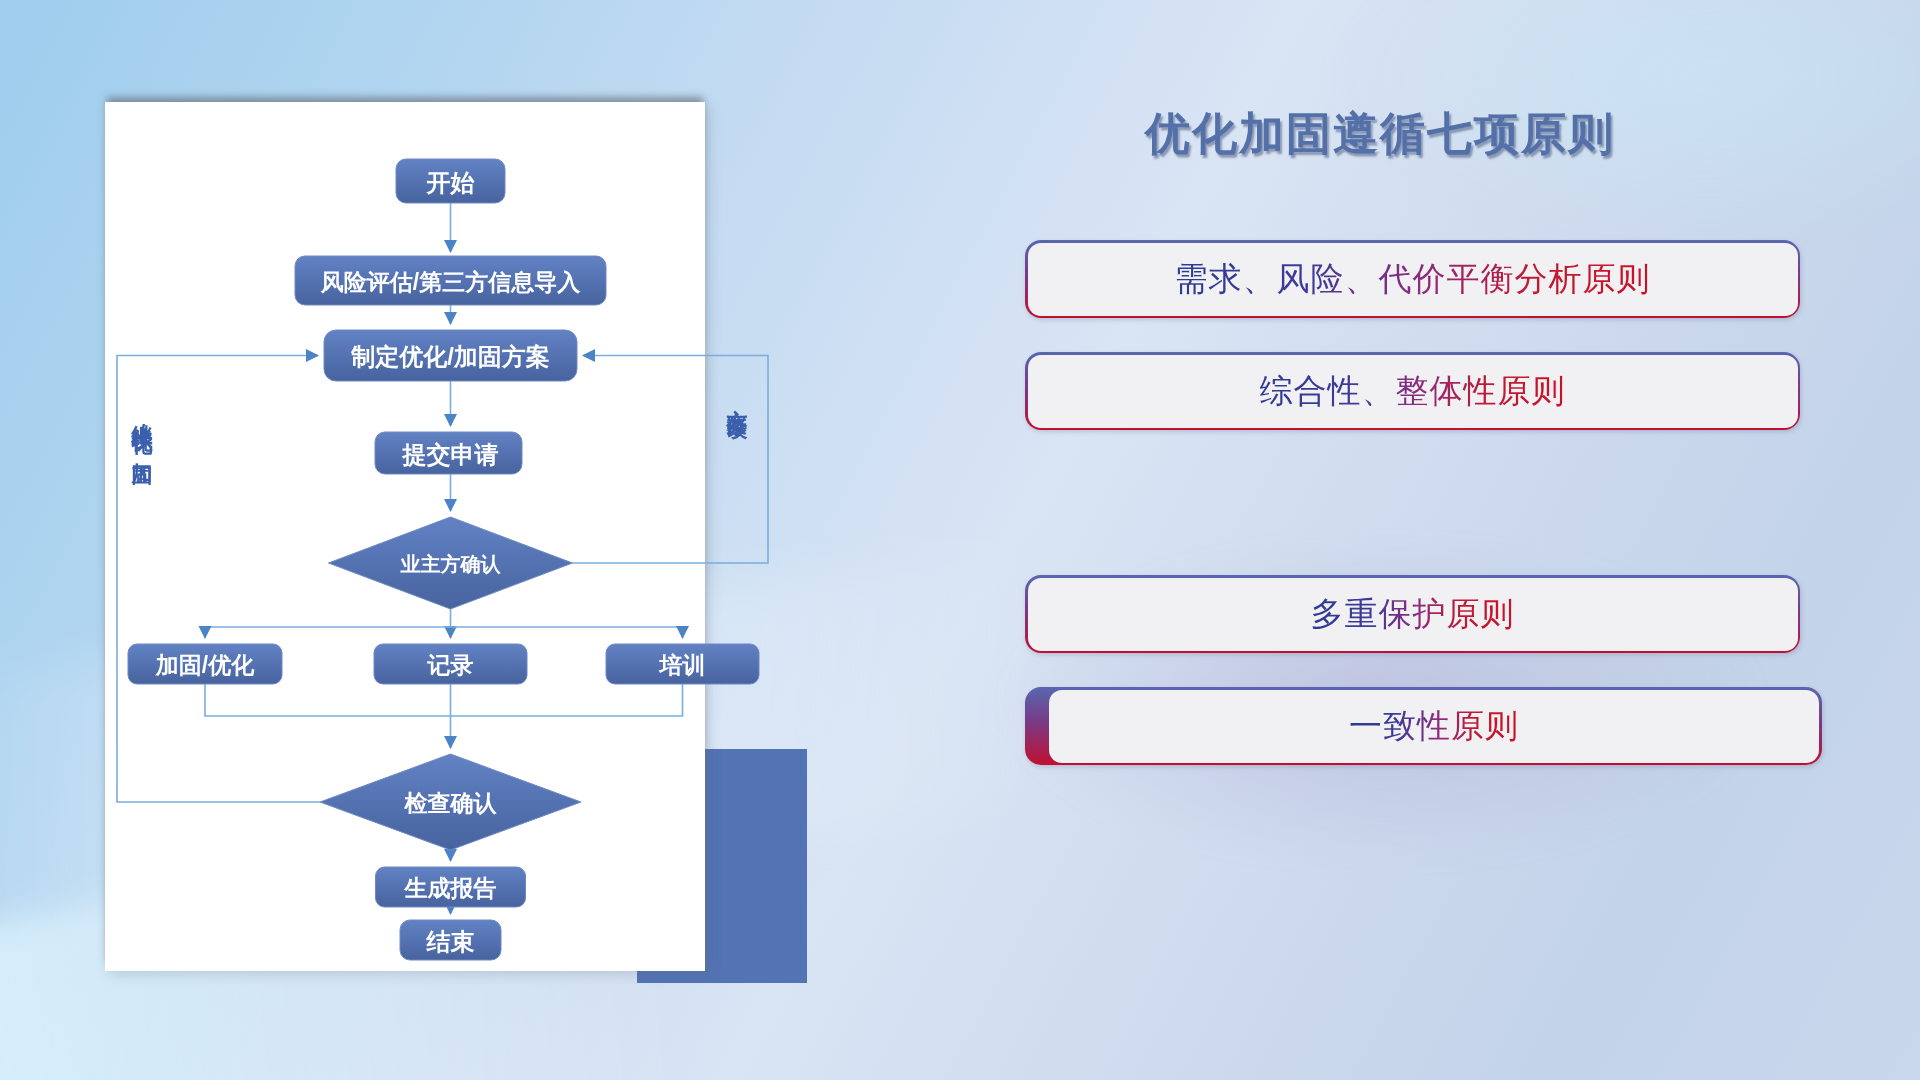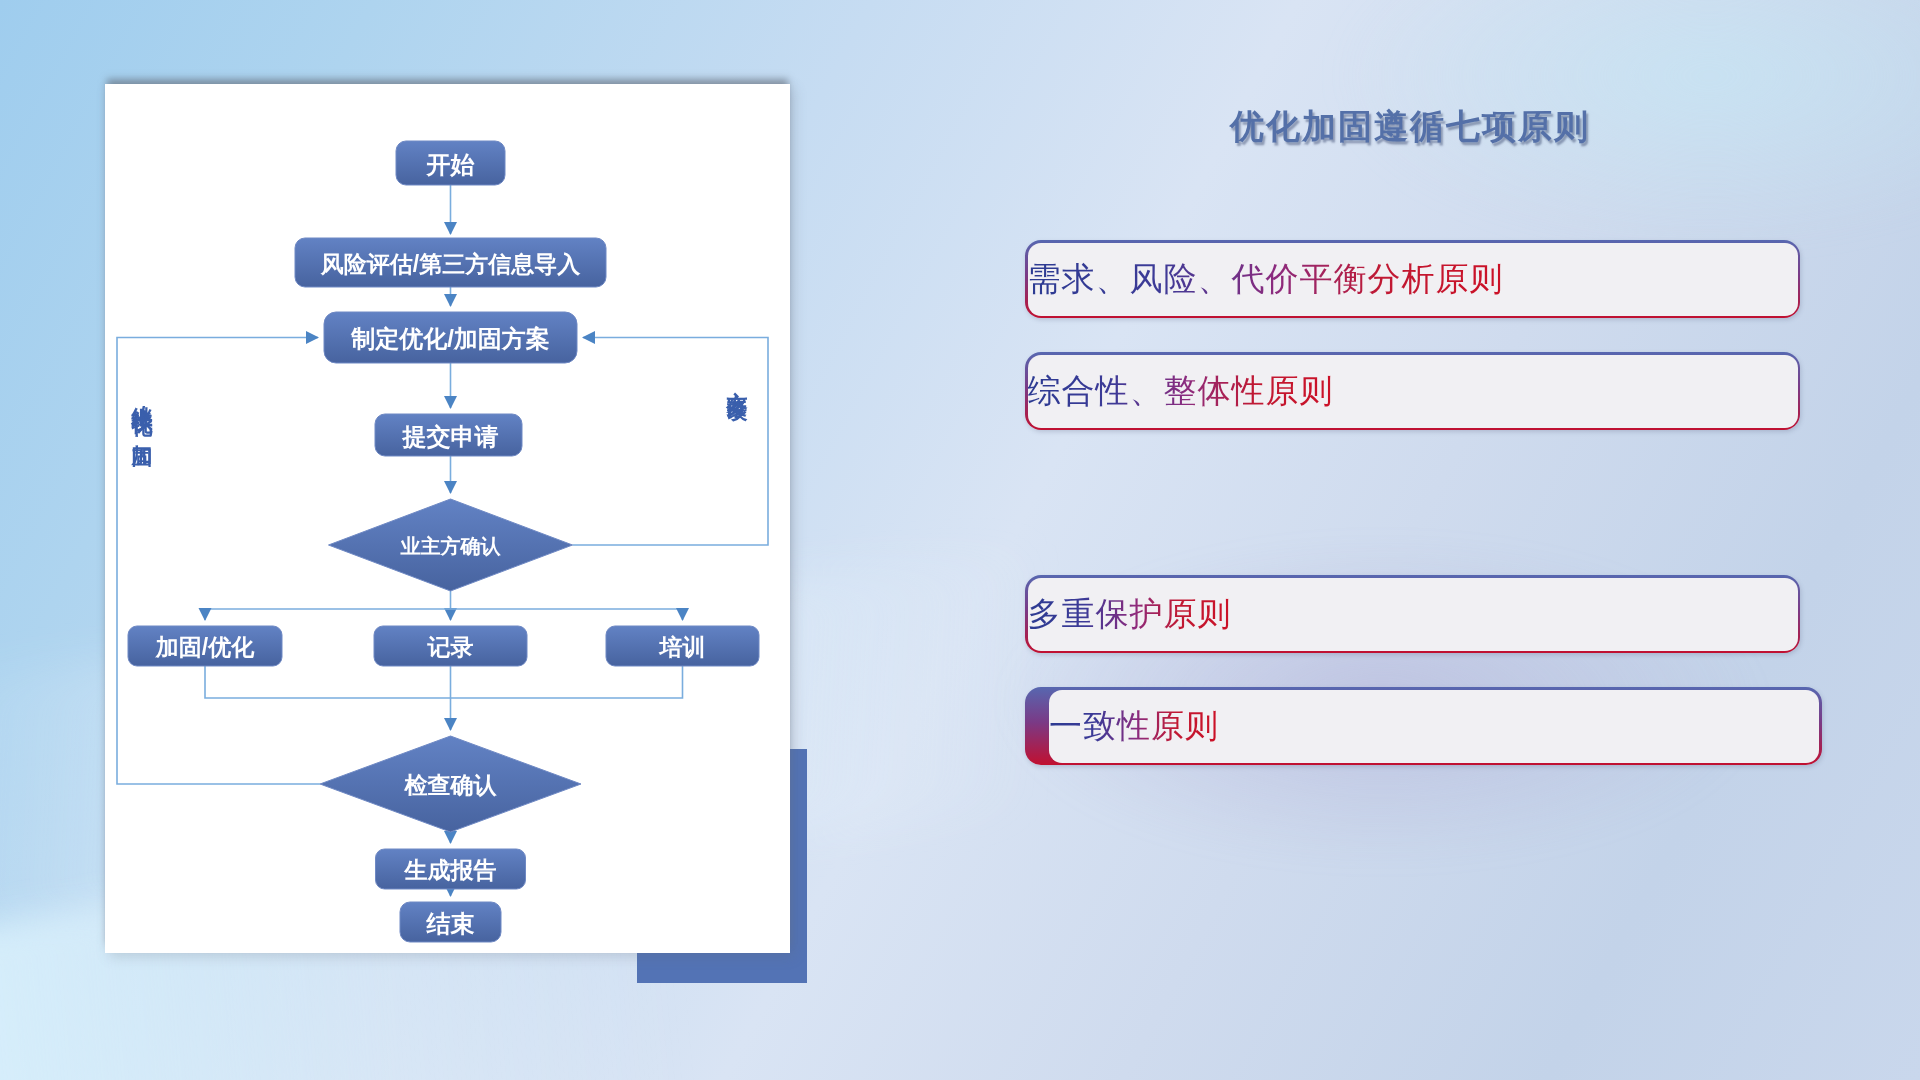--- a/index.html
+++ b/index.html
@@ -14,47 +14,47 @@
   .bg-streak-2{left:-6%;top:80%;width:48%;height:32%;transform:rotate(-10deg);filter:blur(16px);
     background:linear-gradient(95deg,rgba(225,246,255,0.75) 10%,rgba(255,255,255,0.25) 55%,rgba(255,255,255,0) 85%);}
   .bg-lavender{left:52%;top:50%;width:40%;height:30%;filter:blur(14px);
     background:radial-gradient(ellipse at center,rgba(166,160,206,0.38) 0%,rgba(166,160,206,0) 70%);}
   .bg-topright{left:70%;top:-8%;width:38%;height:30%;filter:blur(18px);
     background:radial-gradient(ellipse at center,rgba(196,233,246,0.55) 0%,rgba(196,233,246,0) 72%);}
 
   
   .card-accent{position:absolute;left:637px;top:749px;width:170px;height:234px;background:#5373b5;}
   .flow-card{
-    position:absolute;left:105px;top:84px;width:685px;height:869px;background:#ffffff;
+    position:absolute;left:105px;top:102px;width:600px;height:869px;background:#ffffff;
     box-shadow:0 -7px 7px -2px rgba(103,113,127,0.65), 4px 4px 12px rgba(95,105,120,0.22);
   }
   .flow-card svg{position:absolute;left:0;top:0;}
   .vlabel{
     position:absolute;writing-mode:vertical-rl;text-orientation:upright;
     font-weight:bold;font-size:21px;color:#3a5fac;letter-spacing:3px;line-height:1;
   }
   .vlabel-left{left:27px;top:306px;}
   .vlabel-right{left:622px;top:290px;}
   text.node-label{fill:#ffffff;font-weight:bold;text-anchor:middle;dominant-baseline:central;
     font-family:"Liberation Sans","DejaVu Sans",sans-serif;}
 
   
   .panel-title{
-    position:absolute;left:1025px;top:104px;width:770px;text-align:center;
-    font-size:34px;font-weight:bold;letter-spacing:2px;color:#5470a8;
+    position:absolute;left:995px;top:104px;width:770px;text-align:center;
+    font-size:45px;font-weight:bold;letter-spacing:2px;color:#5470a8;
     text-shadow:2px 3px 2px rgba(66,79,118,0.5);
   }
   .principle{
     position:absolute;left:1025px;width:770px;height:73px;border-radius:16px;padding:2.5px;
     background:linear-gradient(180deg,#5767b0 0%,#7a3a86 45%,#c11030 100%);
     box-shadow:1px 2px 4px rgba(90,100,130,0.25);
   }
   .principle-inner{
     width:100%;height:100%;border-radius:13px;background:#f1f0f3;
-    display:flex;align-items:center;
+    display:flex;align-items:center;justify-content:center;
   }
   .principle-text{
     font-size:33px;letter-spacing:1px;
     background:linear-gradient(90deg,#2c3b92 0%,#3d3a97 28%,#8c2b7e 52%,#c01933 74%,#cc1026 100%);
     -webkit-background-clip:text;background-clip:text;color:transparent;
   }
   .p-row-0{top:240px;} .p-row-1{top:352px;} .p-row-2{top:463px;} .p-row-3{top:575px;}
   .p-row-4{top:687px;padding-left:24px;} .p-row-5{top:798px;} .p-row-6{top:910px;}
 </style>
 </head>

